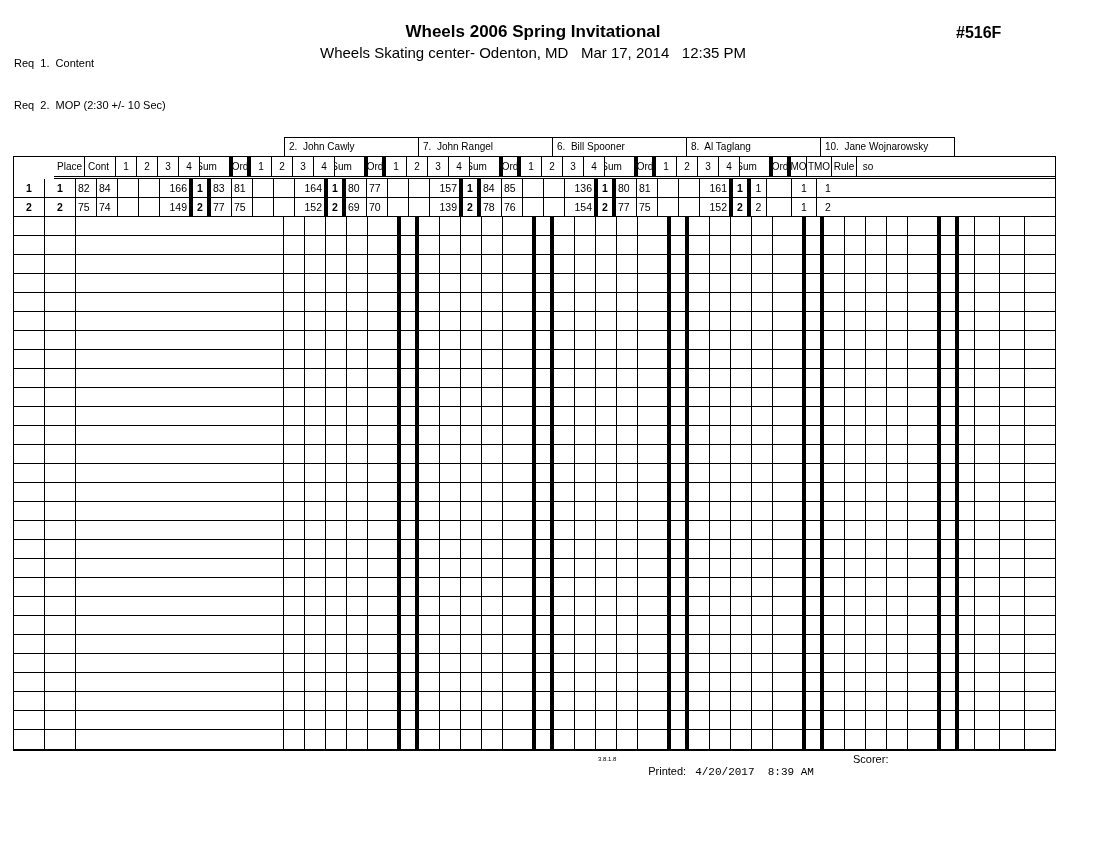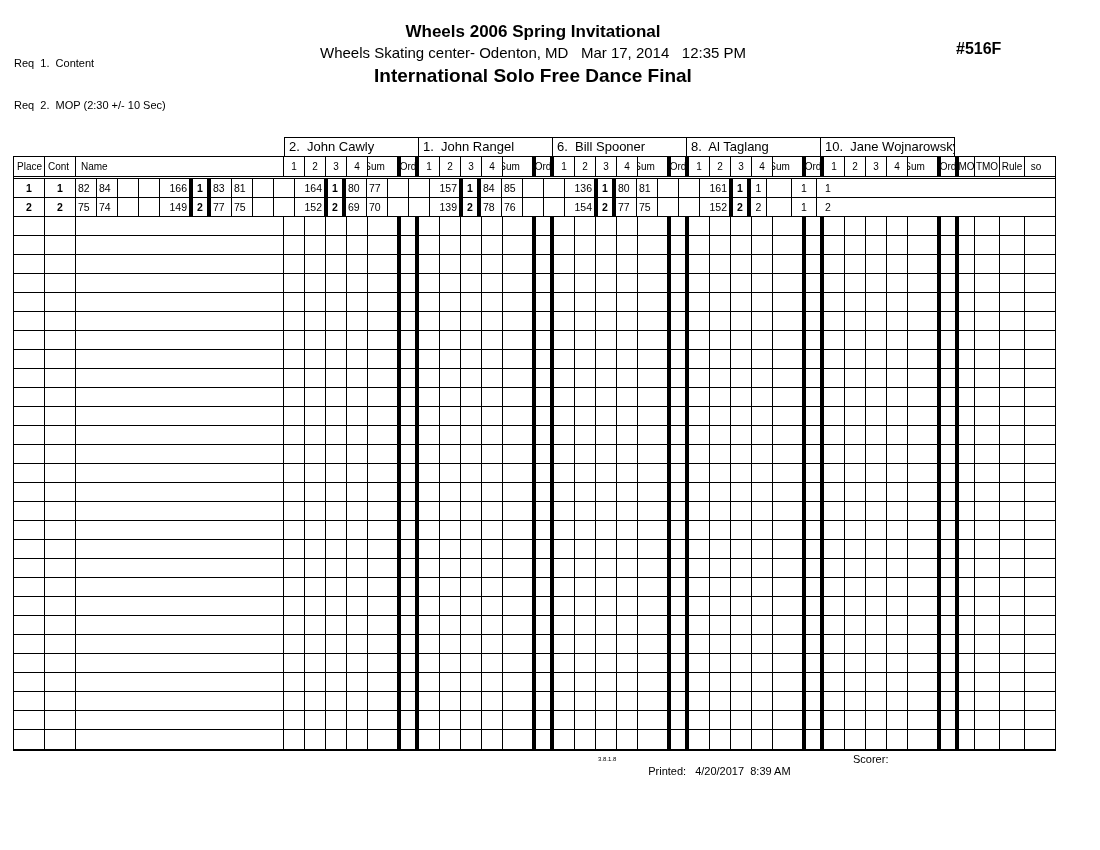--- a/index.html
+++ b/index.html
@@ -9,33 +9,33 @@
   
   .req{position:absolute;left:14px;top:28px;font-size:11px;line-height:14px;white-space:pre;}
 
   
   .titles{position:absolute;left:0;top:20px;width:1066px;text-align:center;}
   .t1{font-size:17px;font-weight:bold;line-height:23px;white-space:pre;}
   .t2{font-size:15px;line-height:20px;white-space:pre;}
   .t3{font-size:19px;font-weight:bold;line-height:25px;white-space:pre;}
   .t4{font-size:15px;line-height:23px;white-space:pre;}
 
-  .event-number{position:absolute;left:956px;top:40px;font-size:16px;font-weight:bold;}
+  .event-number{position:absolute;left:956px;top:24px;font-size:16px;font-weight:bold;}
 
   
   .judge-row{position:absolute;left:284px;top:137px;display:flex;}
   .judge-box{box-sizing:border-box;width:135px;height:19px;border:1px solid #000;border-bottom:none;
-             margin-left:-1px;font-size:13px;line-height:17px;padding-left:4px;white-space:pre;overflow:hidden;}
+             margin-left:-1px;font-size:10px;line-height:17px;padding-left:4px;white-space:pre;overflow:hidden;}
   .judge-box:first-child{margin-left:0;}
 
   
   .grid{position:absolute;left:13px;top:156px;width:1041px;border:1px solid #000;border-bottom-width:2px;background:#fff;}
   .row{display:flex;height:19px;box-sizing:border-box;border-bottom:1px solid #000;}
   .row:last-child{border-bottom:none;}
-  .row.hdr{height:22px;border-bottom:3px double #000;}
+  .row.hdr{height:22px;border-bottom:3px double #000;margin-left:40px;}
   .cell{box-sizing:border-box;border-right:1px solid #000;display:flex;align-items:center;
         justify-content:center;font-size:10.5px;overflow:hidden;white-space:pre;}
   .c-place{width:31px;font-weight:bold;}
   .c-cont{width:31px;font-weight:bold;}
   .c-name{width:208px;justify-content:flex-start;padding-left:5px;font-weight:bold;font-size:11px;}
   .c-s{width:21px;justify-content:flex-start;padding-left:2px;}
   .c-sum{width:29px;justify-content:flex-end;padding-right:2px;border-right:none;}
   .c-ord{width:22px;border-left:4px solid #000;border-right:4px solid #000;font-weight:bold;}
   .c-mo{width:16px;}
   .c-tmo{width:25px;}
@@ -43,54 +43,52 @@
   .c-so{width:22px;border-right:none;}
   .hdr .cell{font-weight:normal;font-size:10px;}
   .hdr .c-place,.hdr .c-cont,.hdr .c-name{justify-content:flex-start;padding-left:3px;}
   .hdr .c-name{padding-left:5px;}
   .hdr .c-s{justify-content:center;padding-left:0;}
   .hdr .c-sum{justify-content:center;padding-right:16px;}
 
   
   .footer-version{position:absolute;left:598px;top:756px;font-size:6px;}
   .footer-printed{position:absolute;left:636px;top:753px;font-size:11px;white-space:pre;}
-  .footer-printed .val{margin-left:9px;}
+  .footer-printed .val{margin-left:9px;font-family:Liberation Mono, monospace;}
   .footer-scorer{position:absolute;left:853px;top:753px;font-size:11px;}
 </style>
 </head>
 <body>
 
 <div class="page">
 
   <div class="req">
     <div>Req  1.  Content</div>
     <div>Req  2.  MOP (2:30 +/- 10 Sec)</div>
   </div>
 
   <div class="titles">
     <div class="t1">Wheels 2006 Spring Invitational</div>
     <div class="t2">Wheels Skating center- Odenton, MD   Mar 17, 2014   12:35 PM</div>
-    <div class="t3">International Solo Free Dance Final</div>
   </div>
 
   <div class="event-number">#516F</div>
 
   <div class="judge-row" id="judgeRow">
       <div class="judge-box">2.  John Cawly</div>
-      <div class="judge-box">1.  John Rangel</div>
+      <div class="judge-box">7.  John Rangel</div>
       <div class="judge-box">6.  Bill Spooner</div>
       <div class="judge-box">8.  Al Taglang</div>
       <div class="judge-box">10.  Jane Wojnarowsky</div>
     </div>
 
   <div class="grid" id="grid">
       <div class="row hdr">
         <div class="cell c-place">Place</div>
         <div class="cell c-cont">Cont</div>
-        <div class="cell c-name">Name</div>
         <div class="cell c-s">1</div>
         <div class="cell c-s">2</div>
         <div class="cell c-s">3</div>
         <div class="cell c-s">4</div>
         <div class="cell c-sum">Sum</div>
         <div class="cell c-ord">Ord</div>
         <div class="cell c-s">1</div>
         <div class="cell c-s">2</div>
         <div class="cell c-s">3</div>
         <div class="cell c-s">4</div>

